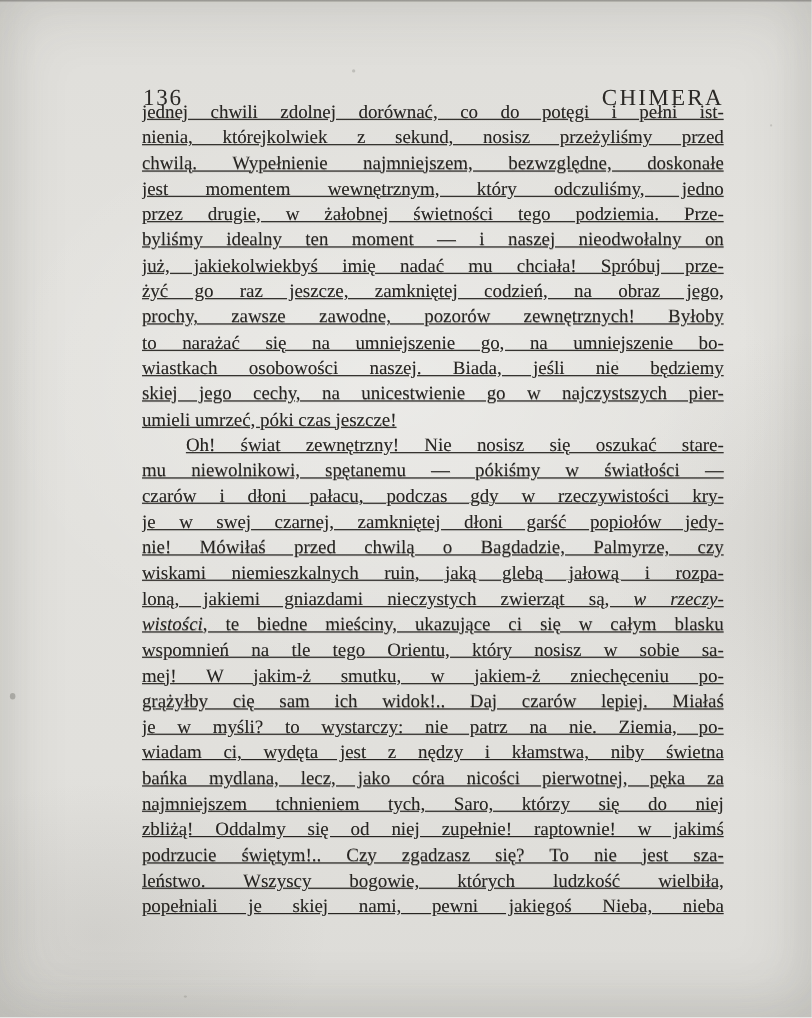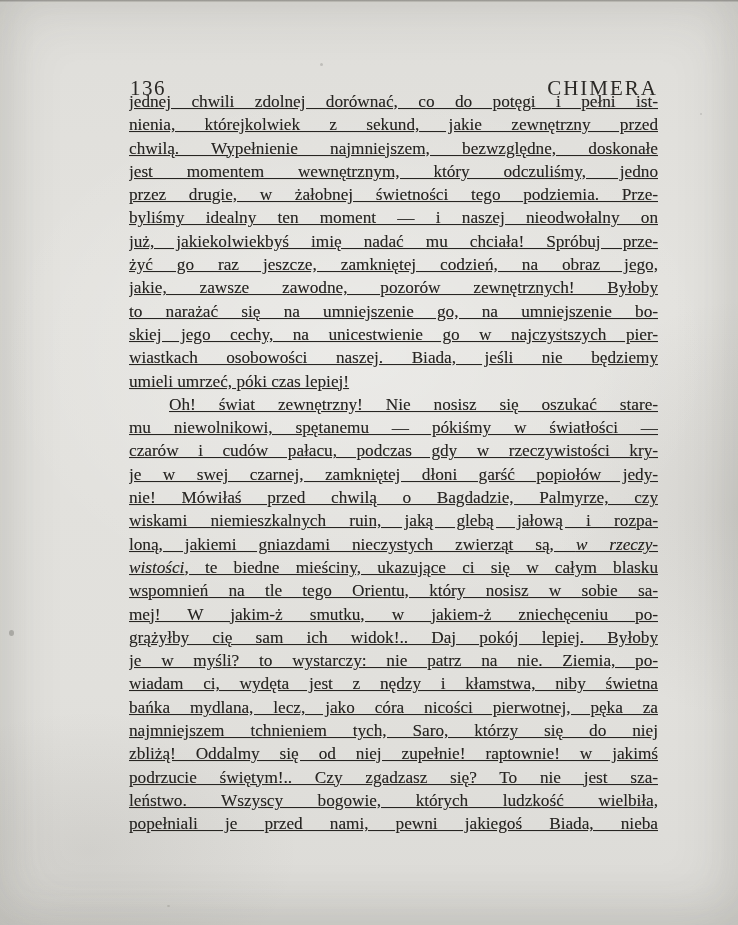--- a/index.html
+++ b/index.html
@@ -73,51 +73,51 @@
 <div class="page">
   <div class="scan-edge-top"></div>
 
   <div class="header-row">
     <span class="page-number">136</span>
     <span class="journal-title">CHIMERA</span>
   </div>
 
   <div class="textblock">
       <div class="line"><span>jednej chwili zdolnej dorównać, co do potęgi i pełni ist-</span></div>
-      <div class="line"><span>nienia, którejkolwiek z sekund, jakie zewnętrzny przed</span></div>
+      <div class="line"><span>nienia, którejkolwiek z sekund, nosisz przeżyliśmy przed</span></div>
       <div class="line"><span>chwilą. Wypełnienie najmniejszem, bezwzględne, doskonałe</span></div>
       <div class="line"><span>jest momentem wewnętrznym, który odczuliśmy, jedno</span></div>
       <div class="line"><span>przez drugie, w żałobnej świetności tego podziemia. Prze-</span></div>
       <div class="line"><span>byliśmy idealny ten moment — i naszej nieodwołalny on</span></div>
       <div class="line"><span>już, jakiekolwiekbyś imię nadać mu chciała! Spróbuj prze-</span></div>
       <div class="line"><span>żyć go raz jeszcze, zamkniętej codzień, na obraz jego,</span></div>
-      <div class="line"><span>jakie, zawsze zawodne, pozorów zewnętrznych! Byłoby</span></div>
+      <div class="line"><span>prochy, zawsze zawodne, pozorów zewnętrznych! Byłoby</span></div>
       <div class="line"><span>to narażać się na umniejszenie go, na umniejszenie bo-</span></div>
+      <div class="line"><span>wiastkach osobowości naszej. Biada, jeśli nie będziemy</span></div>
       <div class="line"><span>skiej jego cechy, na unicestwienie go w najczystszych pier-</span></div>
-      <div class="line"><span>wiastkach osobowości naszej. Biada, jeśli nie będziemy</span></div>
-      <div class="line no-just"><span>umieli umrzeć, póki czas lepiej!</span></div>
+      <div class="line no-just"><span>umieli umrzeć, póki czas jeszcze!</span></div>
       <div class="line indent"><span>Oh! świat zewnętrzny! Nie nosisz się oszukać stare-</span></div>
       <div class="line"><span>mu niewolnikowi, spętanemu — pókiśmy w światłości —</span></div>
-      <div class="line"><span>czarów i cudów pałacu, podczas gdy w rzeczywistości kry-</span></div>
+      <div class="line"><span>czarów i dłoni pałacu, podczas gdy w rzeczywistości kry-</span></div>
       <div class="line"><span>je w swej czarnej, zamkniętej dłoni garść popiołów jedy-</span></div>
       <div class="line"><span>nie! Mówiłaś przed chwilą o Bagdadzie, Palmyrze, czy</span></div>
       <div class="line"><span>wiskami niemieszkalnych ruin, jaką glebą jałową i rozpa-</span></div>
       <div class="line"><span>loną, jakiemi gniazdami nieczystych zwierząt są, </span><em>w rzeczy-</em></div>
       <div class="line"><em>wistości</em><span>, te biedne mieściny, ukazujące ci się w całym blasku</span></div>
       <div class="line"><span>wspomnień na tle tego Orientu, który nosisz w sobie sa-</span></div>
       <div class="line"><span>mej! W jakim-ż smutku, w jakiem-ż zniechęceniu po-</span></div>
-      <div class="line"><span>grążyłby cię sam ich widok!.. Daj pokój lepiej. Byłoby</span></div>
+      <div class="line"><span>grążyłby cię sam ich widok!.. Daj czarów lepiej. Miałaś</span></div>
       <div class="line"><span>je w myśli? to wystarczy: nie patrz na nie. Ziemia, po-</span></div>
       <div class="line"><span>wiadam ci, wydęta jest z nędzy i kłamstwa, niby świetna</span></div>
       <div class="line"><span>bańka mydlana, lecz, jako córa nicości pierwotnej, pęka za</span></div>
       <div class="line"><span>najmniejszem tchnieniem tych, Saro, którzy się do niej</span></div>
       <div class="line"><span>zbliżą! Oddalmy się od niej zupełnie! raptownie! w jakimś</span></div>
       <div class="line"><span>podrzucie świętym!.. Czy zgadzasz się? To nie jest sza-</span></div>
       <div class="line"><span>leństwo. Wszyscy bogowie, których ludzkość wielbiła,</span></div>
-      <div class="line"><span>popełniali je przed nami, pewni jakiegoś Biada, nieba</span></div>
+      <div class="line"><span>popełniali je skiej nami, pewni jakiegoś Nieba, nieba</span></div>
     </div>
 
   <div class="speck speck1"></div>
   <div class="speck speck2"></div>
   <div class="speck speck3"></div>
   <div class="speck speck4"></div>
   <div class="speck speck5"></div>
 </div>
 
 </body></html>

